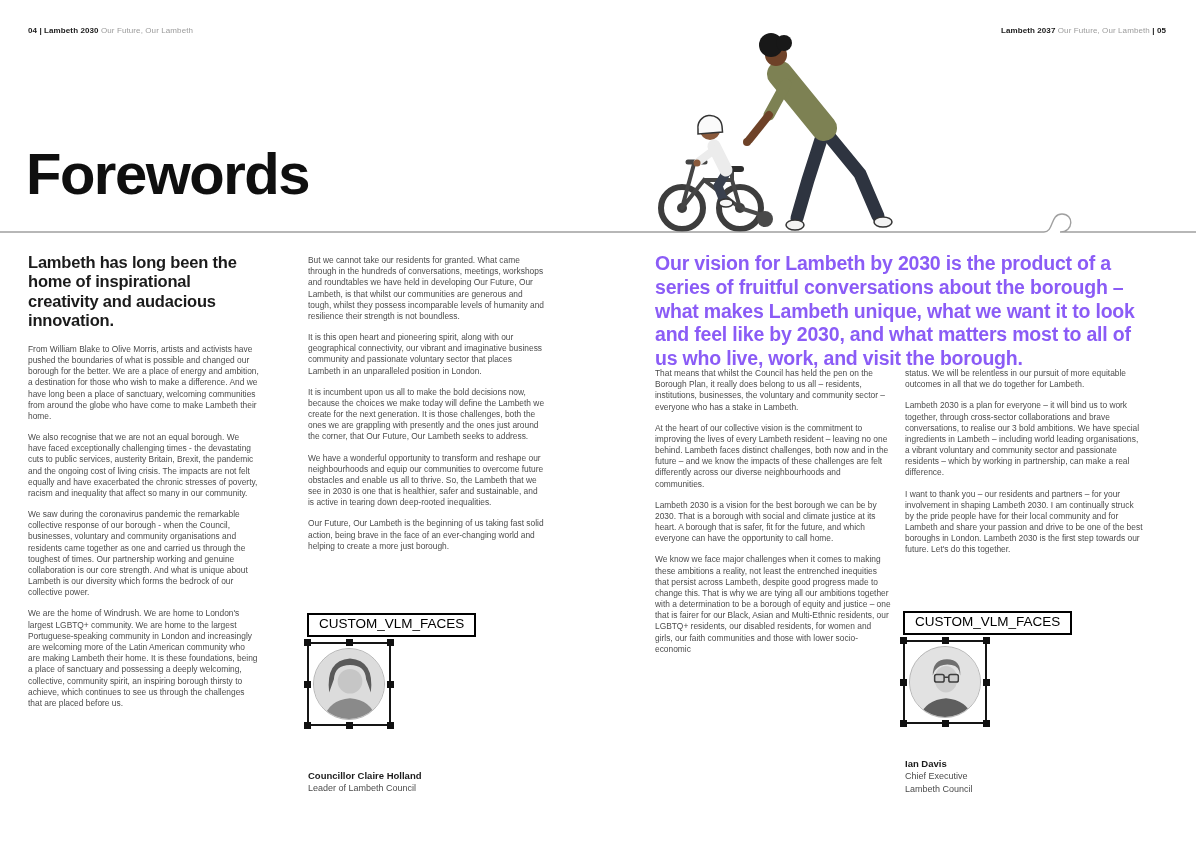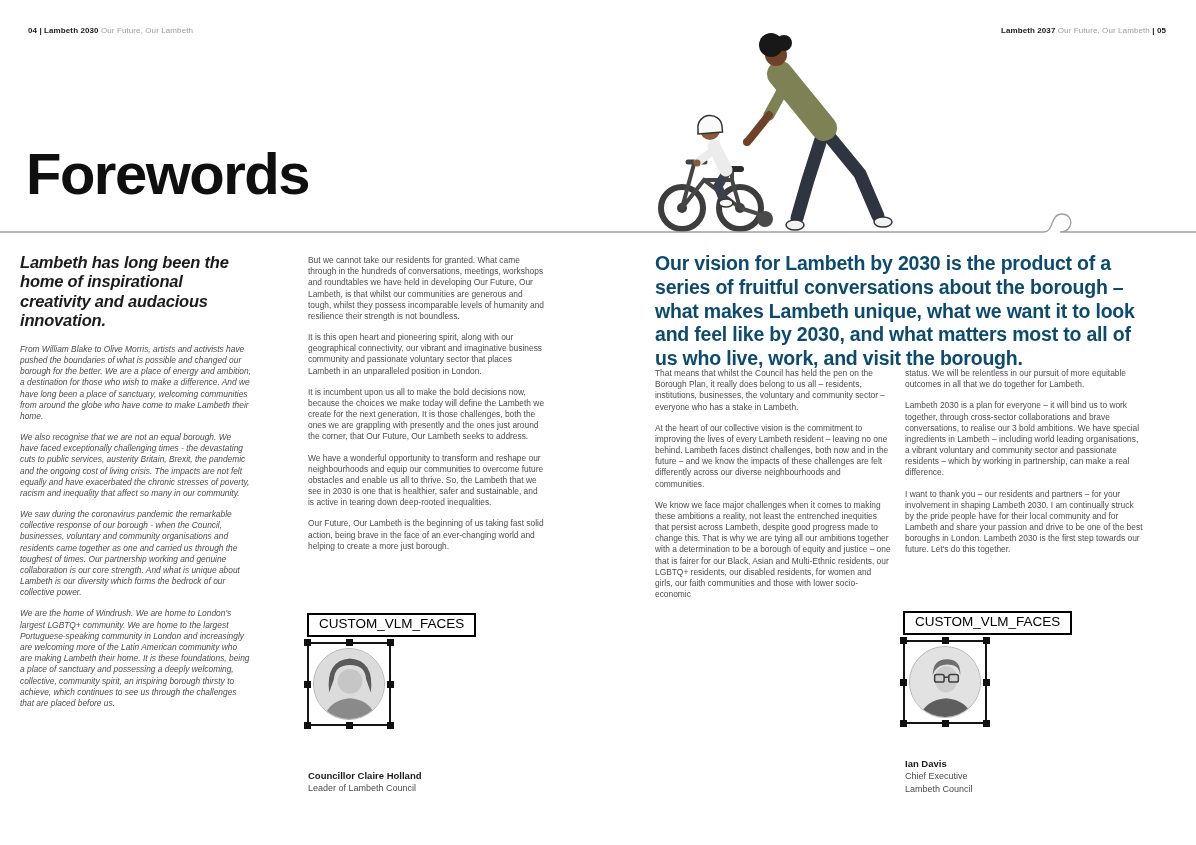--- a/index.html
+++ b/index.html
@@ -14,29 +14,29 @@
   .hdr-light { color:#9b9b9b; }
 
   .page-title { position:absolute; left:26px; top:140px; font-size:58px; font-weight:bold;
                 color:#0f0f0f; letter-spacing:-1.5px; }
 
   .divider { position:absolute; left:0; top:211px; }
   .illustration { position:absolute; left:648px; top:22px; }
 
   .col { position:absolute; font-size:8.4px; line-height:1.33; color:#4c4c4c; }
   .col p { margin-bottom:10px; }
-  .col1 { left:20px;  top:253px; width:231px;font-style:italic; }
+  .col1 { left:28px;  top:253px; width:231px; }
   .col2 { left:308px; top:255px; width:237px; }
   .col3 { left:655px; top:368px; width:236px; }
   .col4 { left:905px; top:368px; width:239px; }
 
   .left-heading { font-size:16.5px; font-weight:bold; color:#1b1b1b; line-height:1.18;
                   margin-bottom:13px; letter-spacing:-0.2px; }
   .right-heading { position:absolute; left:655px; top:252px; width:492px; font-size:19.5px;
-                   font-weight:bold; color:#0c4a6e; line-height:1.22; letter-spacing:-0.2px; }
+                   font-weight:bold; color:#8b5cf6; line-height:1.22; letter-spacing:-0.2px; }
 
   .face-unit { position:absolute; }
   .vlm-label { border:2px solid #000; background:#fff; color:#000; font-size:13.5px;
                padding:1px 10px 4px; display:inline-block; white-space:nowrap; }
   .sel-box { position:relative; margin-top:5px; width:84px; height:84px; border:2px solid #151515; }
   .h { position:absolute; width:7px; height:7px; background:#101010; }
   .h-tl{left:-5px;top:-5px}.h-tm{left:50%;margin-left:-3px;top:-5px}.h-tr{right:-5px;top:-5px}
   .h-ml{left:-5px;top:50%;margin-top:-3px}.h-mr{right:-5px;top:50%;margin-top:-3px}
   .h-bl{left:-5px;bottom:-5px}.h-bm{left:50%;margin-left:-3px;bottom:-5px}.h-br{right:-5px;bottom:-5px}
   .avatar { position:absolute; left:50%; top:50%; transform:translate(-50%,-50%);
@@ -116,20 +116,21 @@
     <p>It is incumbent upon us all to make the bold decisions now, because the choices we make today will define the Lambeth we create for the next generation. It is those challenges, both the ones we are grappling with presently and the ones just around the corner, that Our Future, Our Lambeth seeks to address.</p>
     <p>We have a wonderful opportunity to transform and reshape our neighbourhoods and equip our communities to overcome future obstacles and enable us all to thrive. So, the Lambeth that we see in 2030 is one that is healthier, safer and sustainable, and is active in tearing down deep-rooted inequalities.</p>
     <p>Our Future, Our Lambeth is the beginning of us taking fast solid action, being brave in the face of an ever-changing world and helping to create a more just borough.</p>
   </div>
 
   <div class="right-heading">Our vision for Lambeth by 2030 is the product of a series of fruitful conversations about the borough – what makes Lambeth unique, what we want it to look and feel like by 2030, and what matters most to all of us who live, work, and visit the borough.</div>
 
   <div class="col col3">
     <p>That means that whilst the Council has held the pen on the Borough Plan, it really does belong to us all – residents, institutions, businesses, the voluntary and community sector – everyone who has a stake in Lambeth.</p>
     <p>At the heart of our collective vision is the commitment to improving the lives of every Lambeth resident – leaving no one behind. Lambeth faces distinct challenges, both now and in the future – and we know the impacts of these challenges are felt differently across our diverse neighbourhoods and communities.</p>
+    <p>Lambeth 2030 is a vision for the best borough we can be by 2030. That is a borough with social and climate justice at its heart. A borough that is safer, fit for the future, and which everyone can have the opportunity to call home.</p>
     <p>We know we face major challenges when it comes to making these ambitions a reality, not least the entrenched inequities that persist across Lambeth, despite good progress made to change this. That is why we are tying all our ambitions together with a determination to be a borough of equity and justice – one that is fairer for our Black, Asian and Multi-Ethnic residents, our LGBTQ+ residents, our disabled residents, for women and girls, our faith communities and those with lower socio-economic</p>
   </div>
 
   <div class="col col4">
     <p>status. We will be relentless in our pursuit of more equitable outcomes in all that we do together for Lambeth.</p>
     <p>Lambeth 2030 is a plan for everyone – it will bind us to work together, through cross-sector collaborations and brave conversations, to realise our 3 bold ambitions. We have special ingredients in Lambeth – including world leading organisations, a vibrant voluntary and community sector and passionate residents – which by working in partnership, can make a real difference.</p>
     <p>I want to thank you – our residents and partners – for your involvement in shaping Lambeth 2030. I am continually struck by the pride people have for their local community and for Lambeth and share your passion and drive to be one of the best boroughs in London. Lambeth 2030 is the first step towards our future. Let's do this together.</p>
   </div>
 
   <div class="face-unit" style="left:307px; top:613px;">

